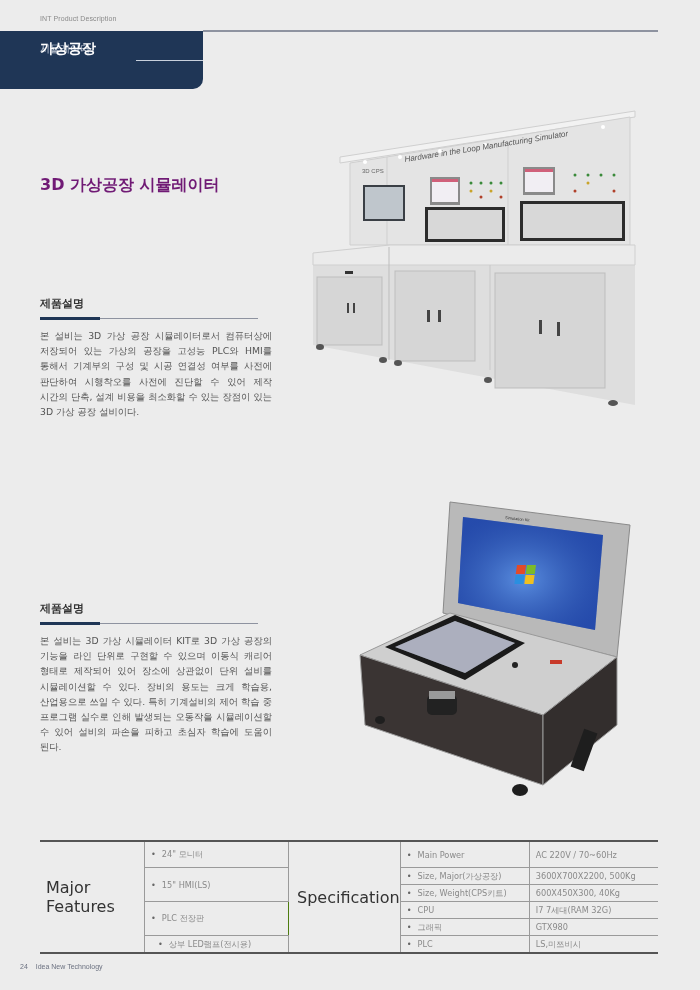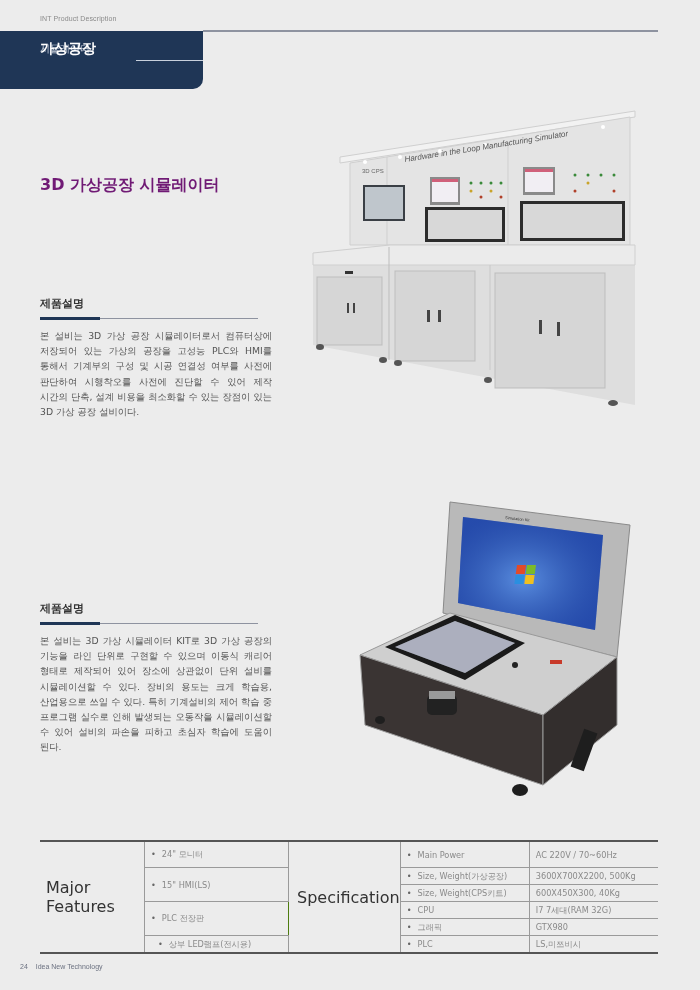--- a/index.html
+++ b/index.html
@@ -177,21 +177,21 @@
     <tbody>
         <tr>
       <td rowspan="6" class="cell-head" style="width:98px;border-right:1px solid #9a9a9a;border-bottom:none;">Major Features</td>
       <td style="width:137px;border-right:1px solid #9a9a9a;height:25px;"><span class="dot"></span><span>24" 모니터</span></td>
       <td rowspan="6" class="cell-head" style="width:82px;border-right:1px solid #9a9a9a;border-bottom:none;padding-left:8px;">Specification</td>
       <td style="width:122px;border-right:1px solid #9a9a9a;"><span class="dot"></span><span>Main Power</span></td>
       <td>AC 220V / 70~60Hz</td>
     </tr>
     <tr>
       <td rowspan="2" style="border-right:1px solid #9a9a9a;height:25px;"><span class="dot"></span><span>15" HMI(LS)</span></td>
-      <td style="border-right:1px solid #9a9a9a;"><span class="dot"></span><span>Size, Weight(가상공장)</span></td>
+      <td style="border-right:1px solid #9a9a9a;"><span class="dot"></span><span>Size, Major(가상공장)</span></td>
       <td>3600X700X2200, 500Kg</td>
     </tr>
     <tr>
       <td style="border-right:1px solid #9a9a9a;"><span class="dot"></span><span>Size, Weight(CPS키트)</span></td>
       <td>600X450X300, 40Kg</td>
     </tr>
     <tr>
       <td rowspan="2" style="border-right:1px solid #4d7c0f;height:25px;"><span class="dot"></span><span>PLC 전장판</span></td>
       <td style="border-right:1px solid #9a9a9a;"><span class="dot"></span><span>CPU</span></td>
       <td>I7 7세대(RAM 32G)</td>

